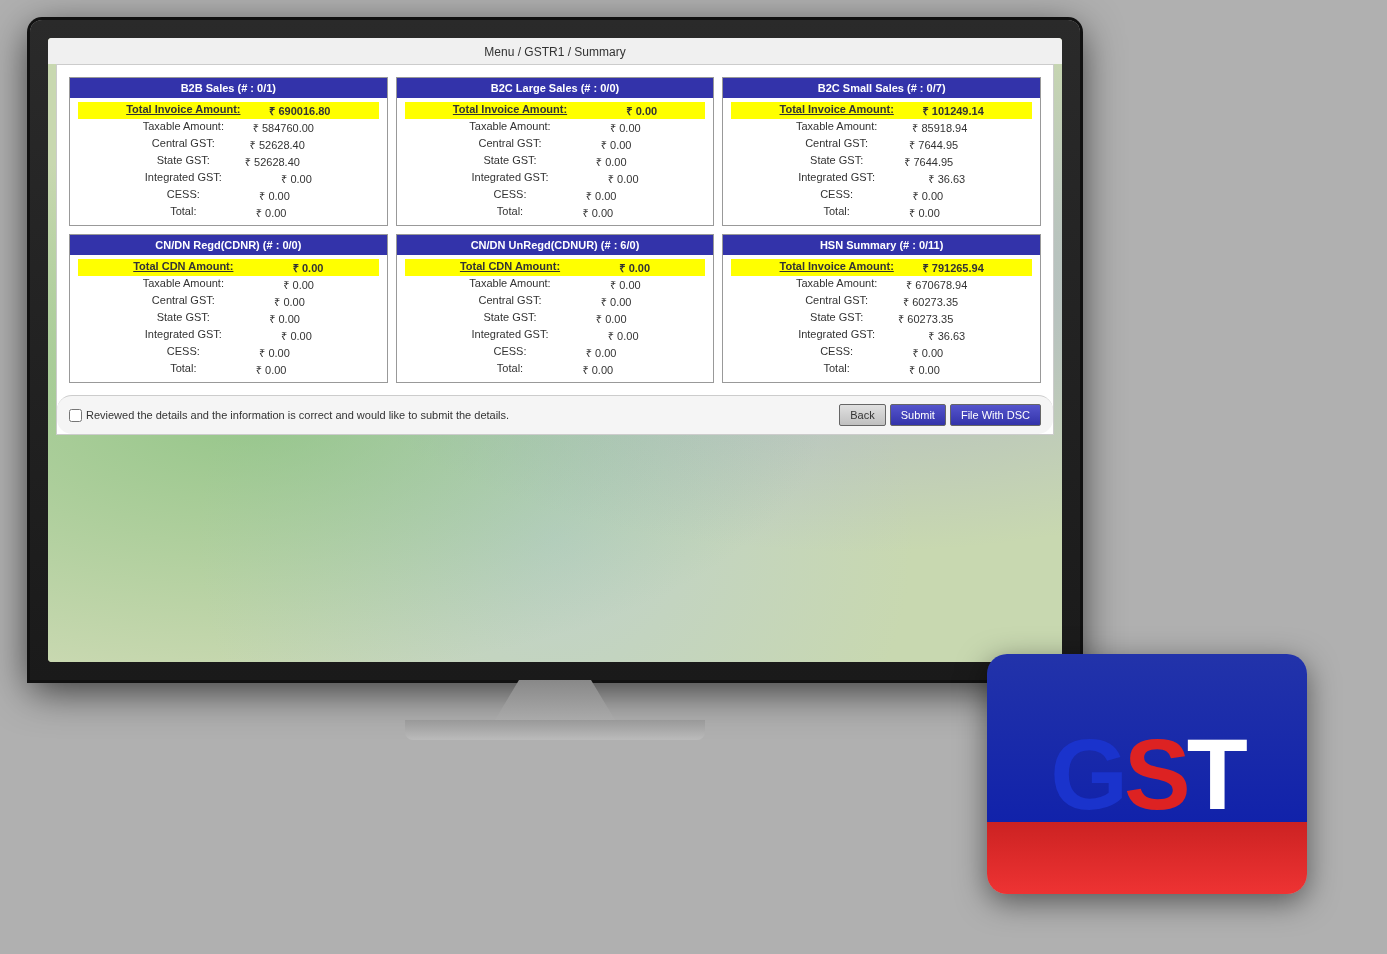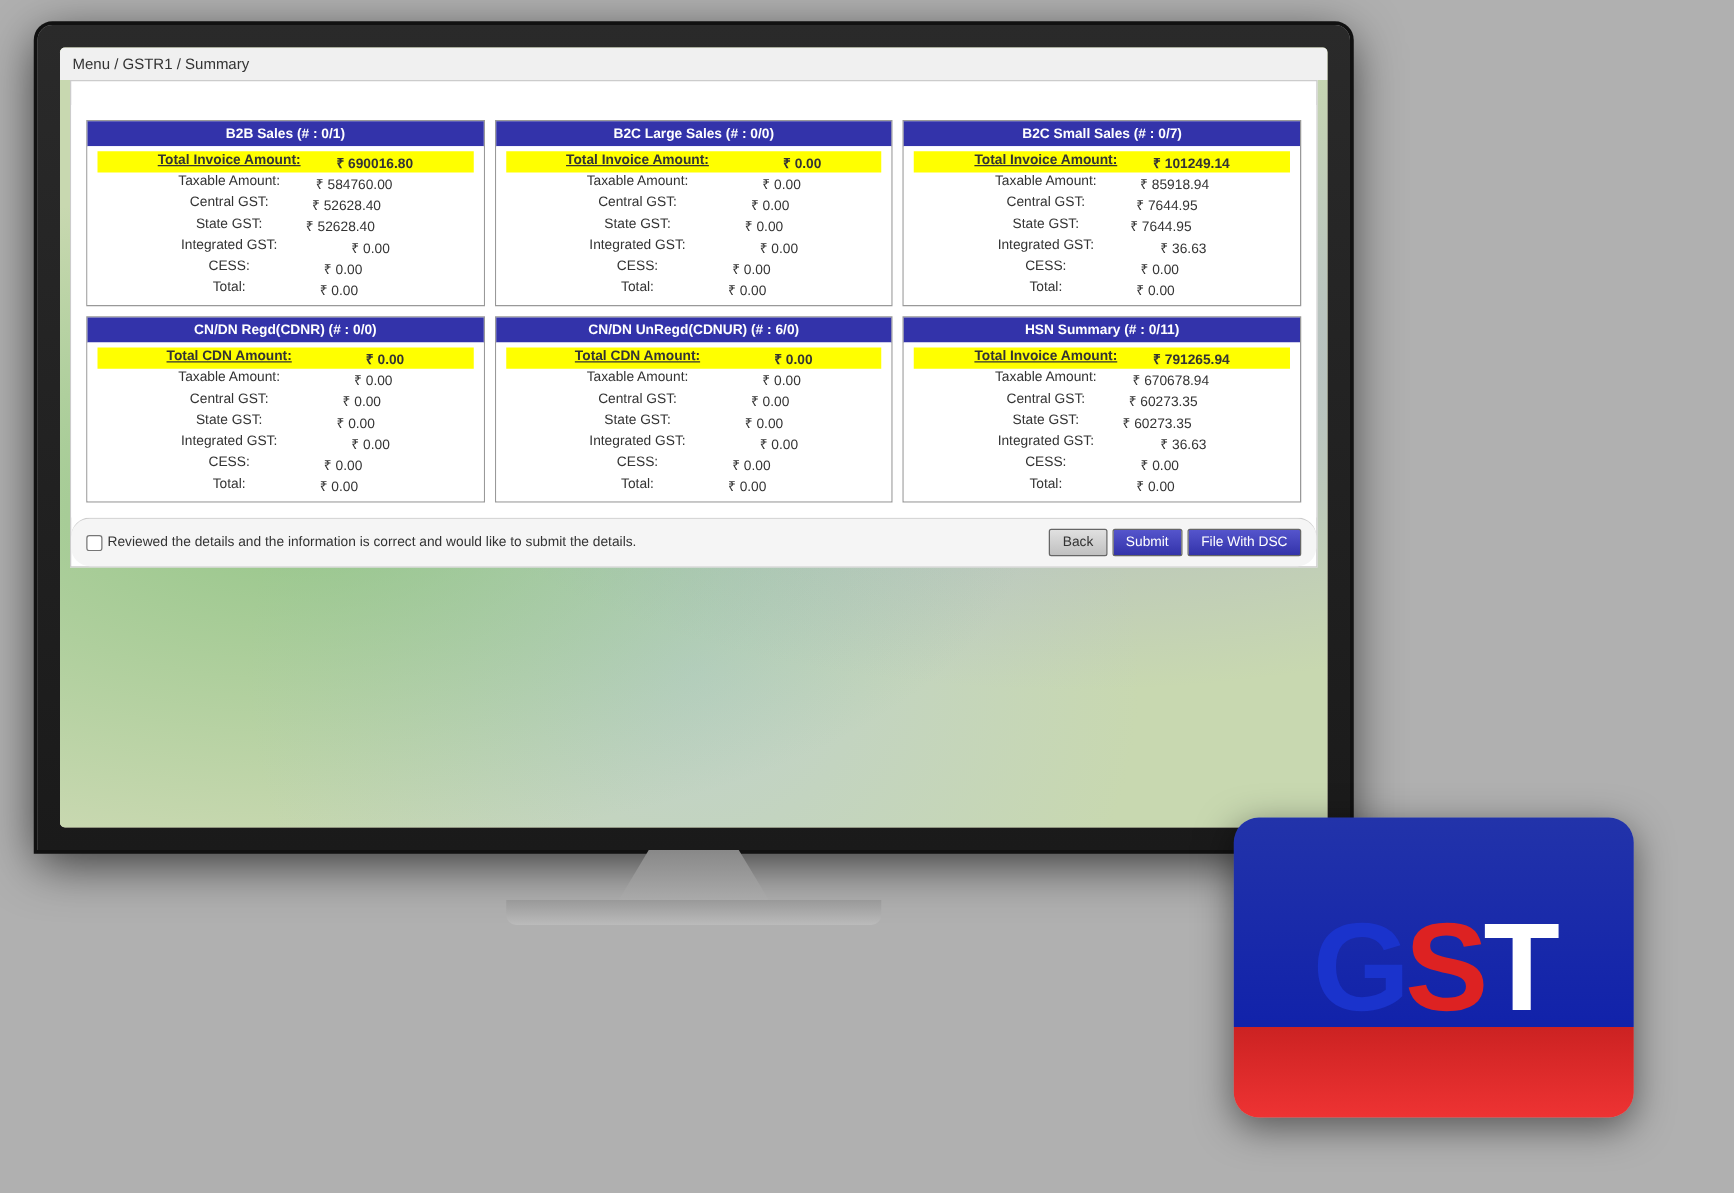--- a/index.html
+++ b/index.html
@@ -67,20 +67,21 @@
     .bg-text-4 { top: 300px; right: 10px; }
 
     
     .content-panel {
       position: absolute;
       top: 0;
       left: 0;
       right: 0;
       background: #f0f0f0;
       padding: 4px 8px;
+      text-align: center;
     }
 
     .breadcrumb {
       font-size: 12px;
       color: #333;
       padding: 4px 2px;
     }
 
     .main-content {
       position: absolute;
@@ -90,21 +91,20 @@
       background: white;
       border: 1px solid #ccc;
     }
 
     .cards-grid {
       display: grid;
       grid-template-columns: 1fr 1fr 1fr;
       gap: 0;
       padding: 8px;
       background: white;
-      margin-top: 19px;
     }
 
     .card {
       border: 1px solid #999;
       margin: 4px;
       font-size: 11px;
     }
 
     .card-header {
       background: #3333aa;

